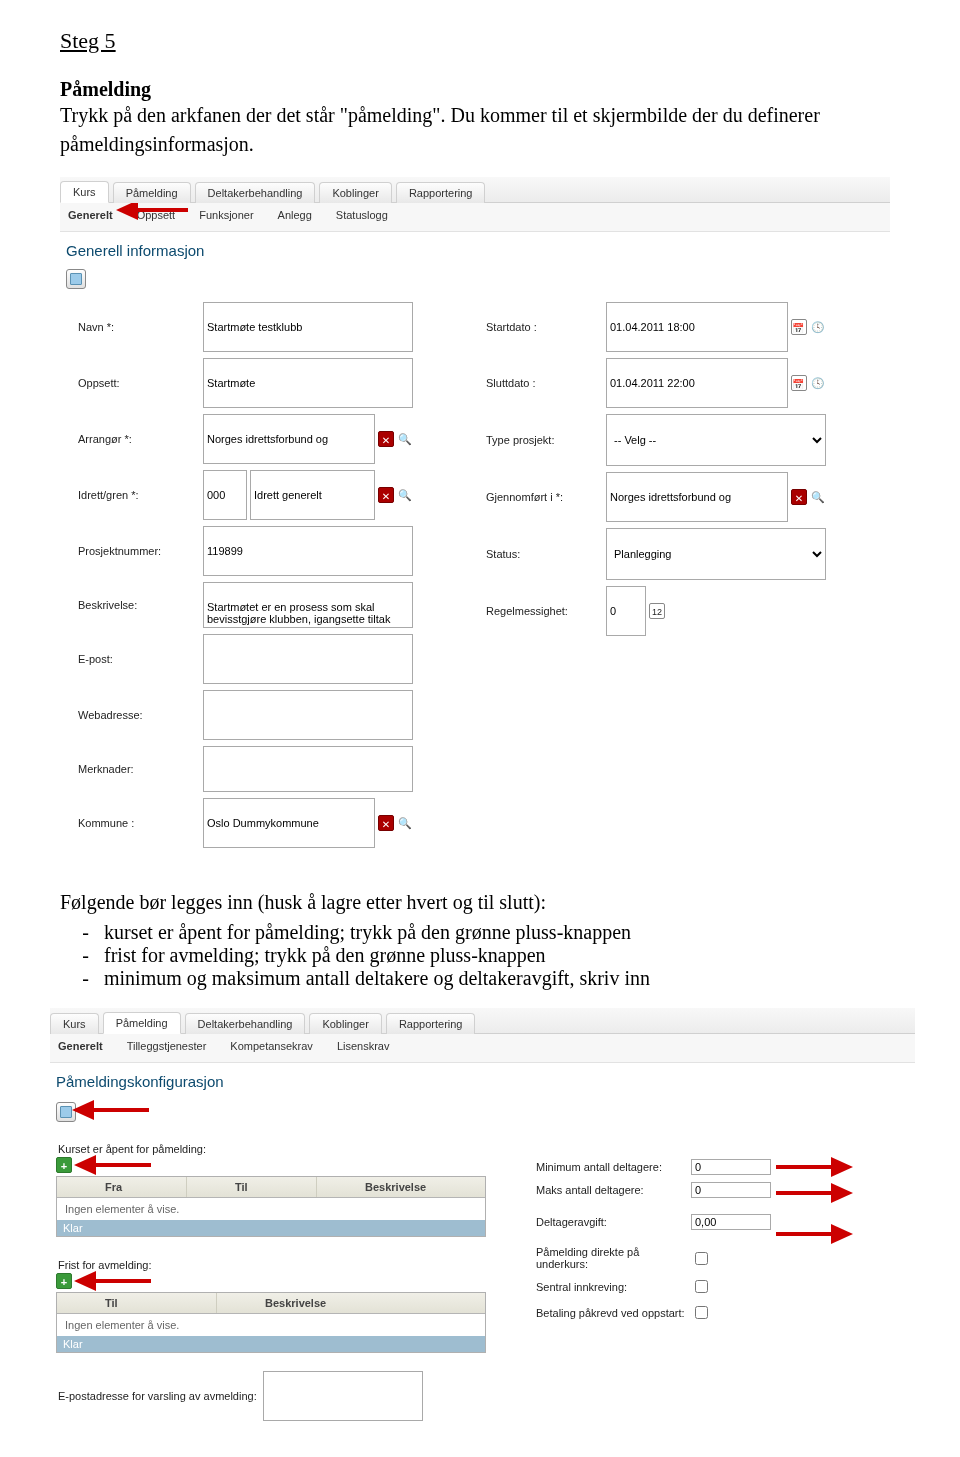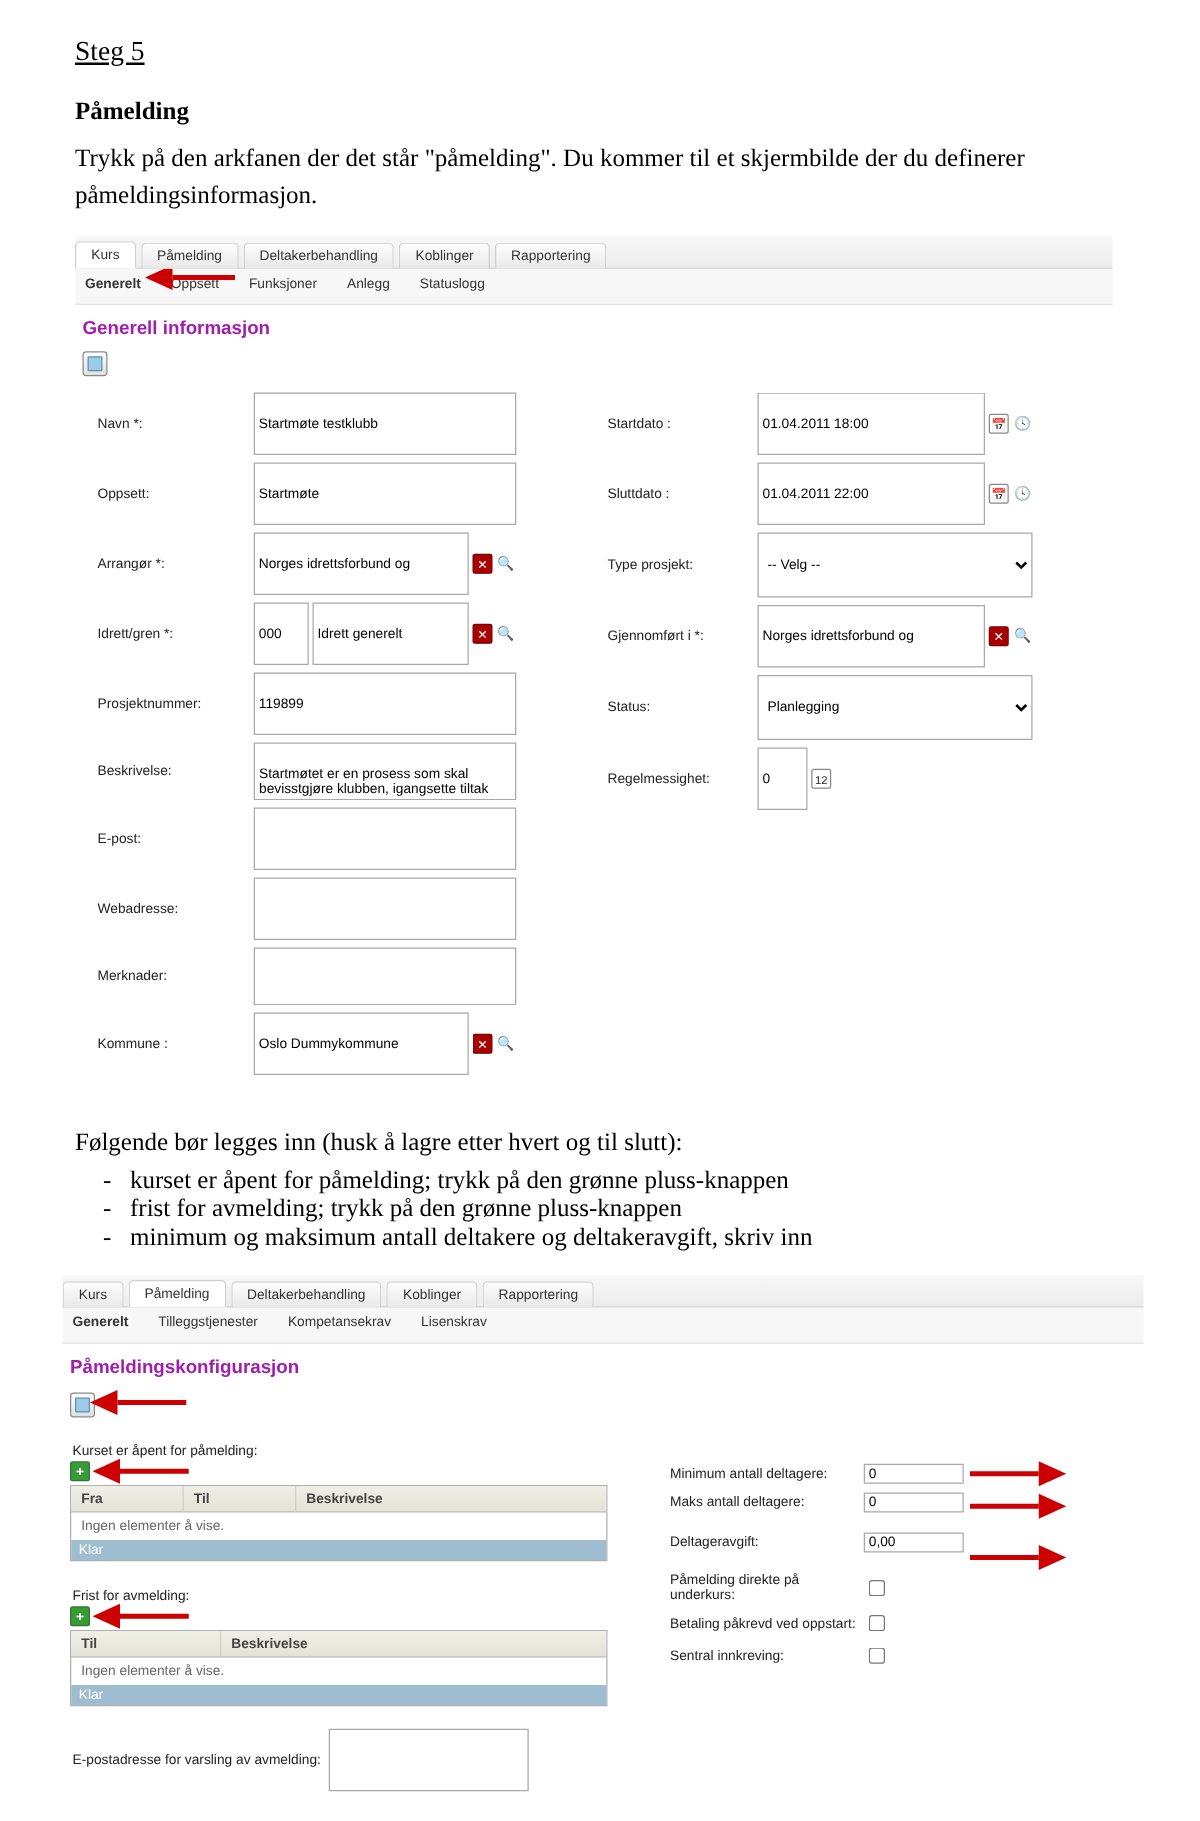--- a/index.html
+++ b/index.html
@@ -7,21 +7,21 @@
     margin: 0;
     padding: 28px 60px 40px 60px;
     font-family: "Times New Roman", Times, serif;
     font-size: 20px;
     background: #fff;
     color: #000;
     width: 960px;
   }
   .step-title { text-decoration: underline; font-size: 22px; }
   .step-heading { font-weight: bold; font-size: 20px; margin-top: 24px; }
-  .body-text { font-size: 20px; margin-top: 12px; line-height: 1.45; }
+  .body-text { font-size: 20px; line-height: 1.45; }
   ul.body-list { margin: 4px 0 0 0; padding-left: 44px; font-size: 20px; }
   ul.body-list li { margin: 0; }
 
   
   .panel {
     font-family: Verdana, Arial, sans-serif;
     font-size: 12px;
     color: #222;
     background: #fff;
     position: relative;
@@ -59,24 +59,24 @@
     padding: 4px 4px 8px 4px;
     background: #f7f7f7;
     border-bottom: 1px solid #e2e2e2;
     font-size: 11px;
     color: #333;
   }
   .subtab { padding: 2px 4px; }
   .subtab.active { font-weight: bold; }
 
   .section-title {
-    font-weight: bold;
+    font-weight: normal;
     font-size: 15px;
     padding: 10px 6px 8px 6px;
-    color: #a21caf;
+    color: #0c4a6e;
   }
   .panel-row {
     display: flex;
     gap: 10px;
     margin-left: 12px;
   }
   .panel-col { flex: 1; }
 
   .form-grid {
     display: grid;
@@ -171,20 +171,21 @@
   .mini-table .thead {
     background: linear-gradient(#f0efe7,#e3e2d6);
     display: flex;
     border-bottom: 1px solid #b5b5b5;
   }
   .mini-table .thead > div {
     padding: 4px 8px;
     border-right: 1px solid #cfcec0;
     color: #444;
     font-weight: bold;
+    margin-left: 40px;
   }
   .mini-table .tbody {
     padding: 5px 8px; color: #666;
   }
   .mini-table .tfoot {
     background: #9ebdd0; color: #fff;
     padding: 2px 6px;
   }
   .panel2-right {
     font-size: 11px;
@@ -422,25 +423,25 @@
       </div>
       <div class="prow" style="margin-top:16px;">
         <span>Deltageravgift:</span>
         <input type="text" value="0,00" style="">
       </div>
       <div class="prow" style="margin-top:16px;">
         <span>Påmelding direkte på underkurs:</span>
         <input type="checkbox" style="">
       </div>
       <div class="prow">
+        <span>Sentral innkreving:</span>
+        <input type="checkbox" style="">
+      </div>
+      <div class="prow">
         <span>Betaling påkrevd ved oppstart:</span>
-        <input type="checkbox" style="">
-      </div>
-      <div class="prow">
-        <span>Sentral innkreving:</span>
         <input type="checkbox" style="">
       </div>
 
       <div class="arrow-wrap arrow-left" style="left:240px; top:28px; display:flex; align-items:center;">
         <div class="arrow-tail" style="width:55px;"></div>
         <div class="arrow-head"></div>
       </div>
       <div class="arrow-wrap arrow-left" style="left:240px; top:54px; display:flex; align-items:center;">
         <div class="arrow-tail" style="width:55px;"></div>
         <div class="arrow-head"></div>

